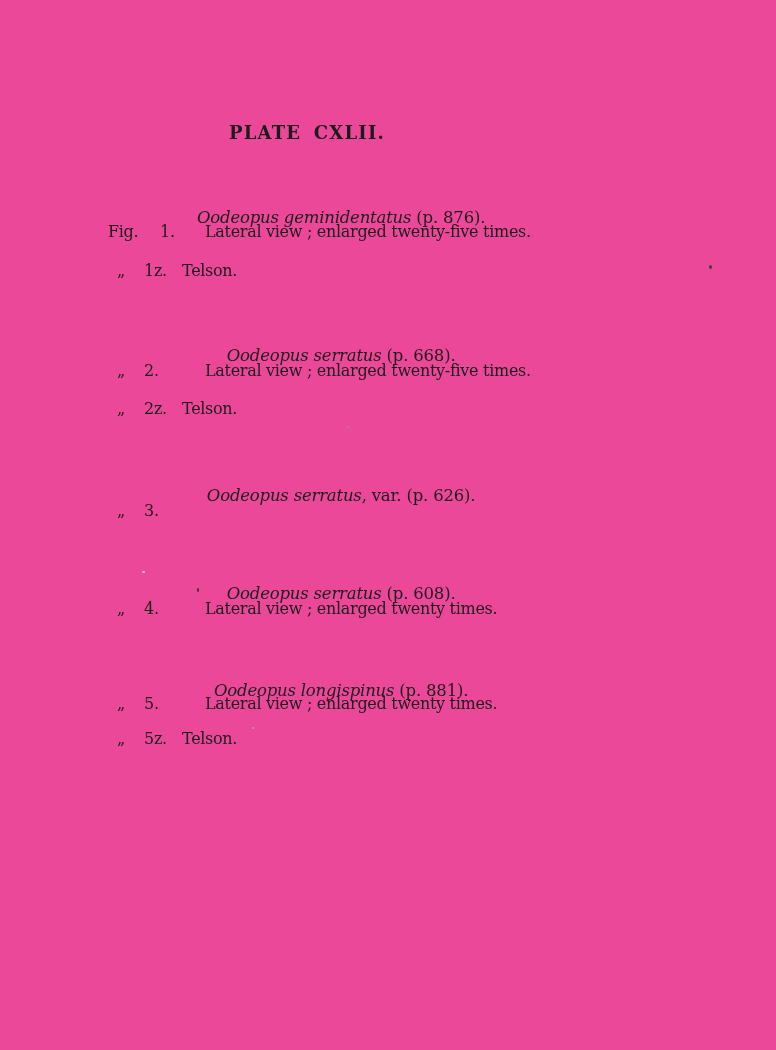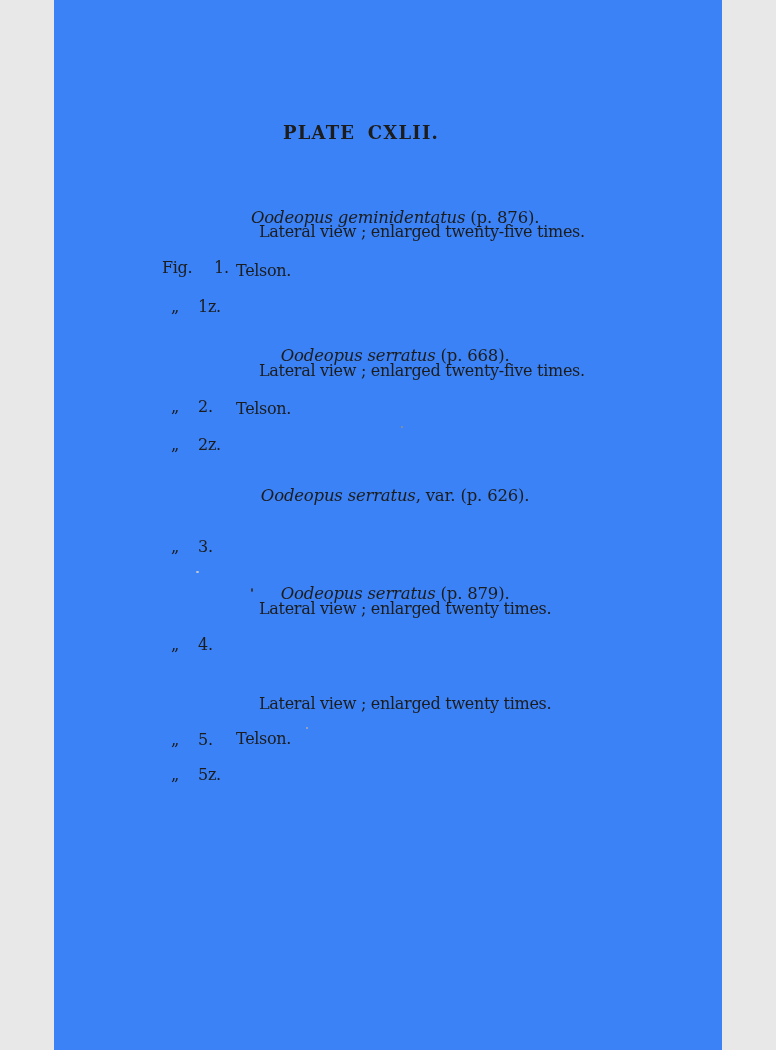--- a/index.html
+++ b/index.html
@@ -2,24 +2,24 @@
 <html><head>
 <meta charset="utf-8">
 <style>
   html, body {
     margin: 0;
     padding: 0;
     background: #e8e8e8;
   }
   .page {
     position: relative;
-    width: 668px;
+    width: 776px;
     height: 1050px;
     margin: 0 auto;
-    background: #3b82f6;
+    background: #ec4899;
     overflow: hidden;
     font-family: "DejaVu Serif", "Liberation Serif", serif;
     color: #1c1c1c;
     text-decoration: underline;
   }
   .line {
     position: absolute;
     line-height: 24px;
     white-space: pre;
   }
@@ -48,21 +48,20 @@
   }
   .row {
     left: 108px;
     display: flex;
     font-size: 16px;
     letter-spacing: -0.3px;
   }
   .lbl {
     flex: 0 0 97px;
     display: flex;
-    margin-top: 36px;
   }
   .row-short .lbl {
     flex: 0 0 auto;
   }
   .pfx {
     flex: 0 0 36px;
     box-sizing: border-box;
   }
   .pfx-ditto {
     padding-left: 9px;
@@ -127,28 +126,31 @@
 
   <div class="line heading" style="top:460px">
     <span class="species">Oodeopus serratus</span><span class="ref">, var. (p. 626).</span>
   </div>
 
   <div class="line row" style="top:499px">
     <span class="lbl"><span class="pfx pfx-ditto">„</span><span class="num">3.</span></span>
   </div>
 
   <div class="line heading" style="top:558px">
-    <span class="species">Oodeopus serratus</span><span class="ref"> (p. 879).</span>
+    <span class="species">Oodeopus serratus</span><span class="ref"> (p. 608).</span>
   </div>
 
   <div class="line row" style="top:597px">
     <span class="lbl"><span class="pfx pfx-ditto">„</span><span class="num">4.</span></span>
     <span class="txt">Lateral view ; enlarged twenty times.</span>
   </div>
 
+  <div class="line heading" style="top:655px">
+    <span class="species">Oodeopus longispinus</span><span class="ref"> (p. 881).</span>
+  </div>
 
   <div class="line row" style="top:692px">
     <span class="lbl"><span class="pfx pfx-ditto">„</span><span class="num">5.</span></span>
     <span class="txt">Lateral view ; enlarged twenty times.</span>
   </div>
 
   <div class="line row row-short" style="top:727px">
     <span class="lbl"><span class="pfx pfx-ditto">„</span><span class="num">5z.</span></span>
     <span class="txt">Telson.</span>
   </div>

